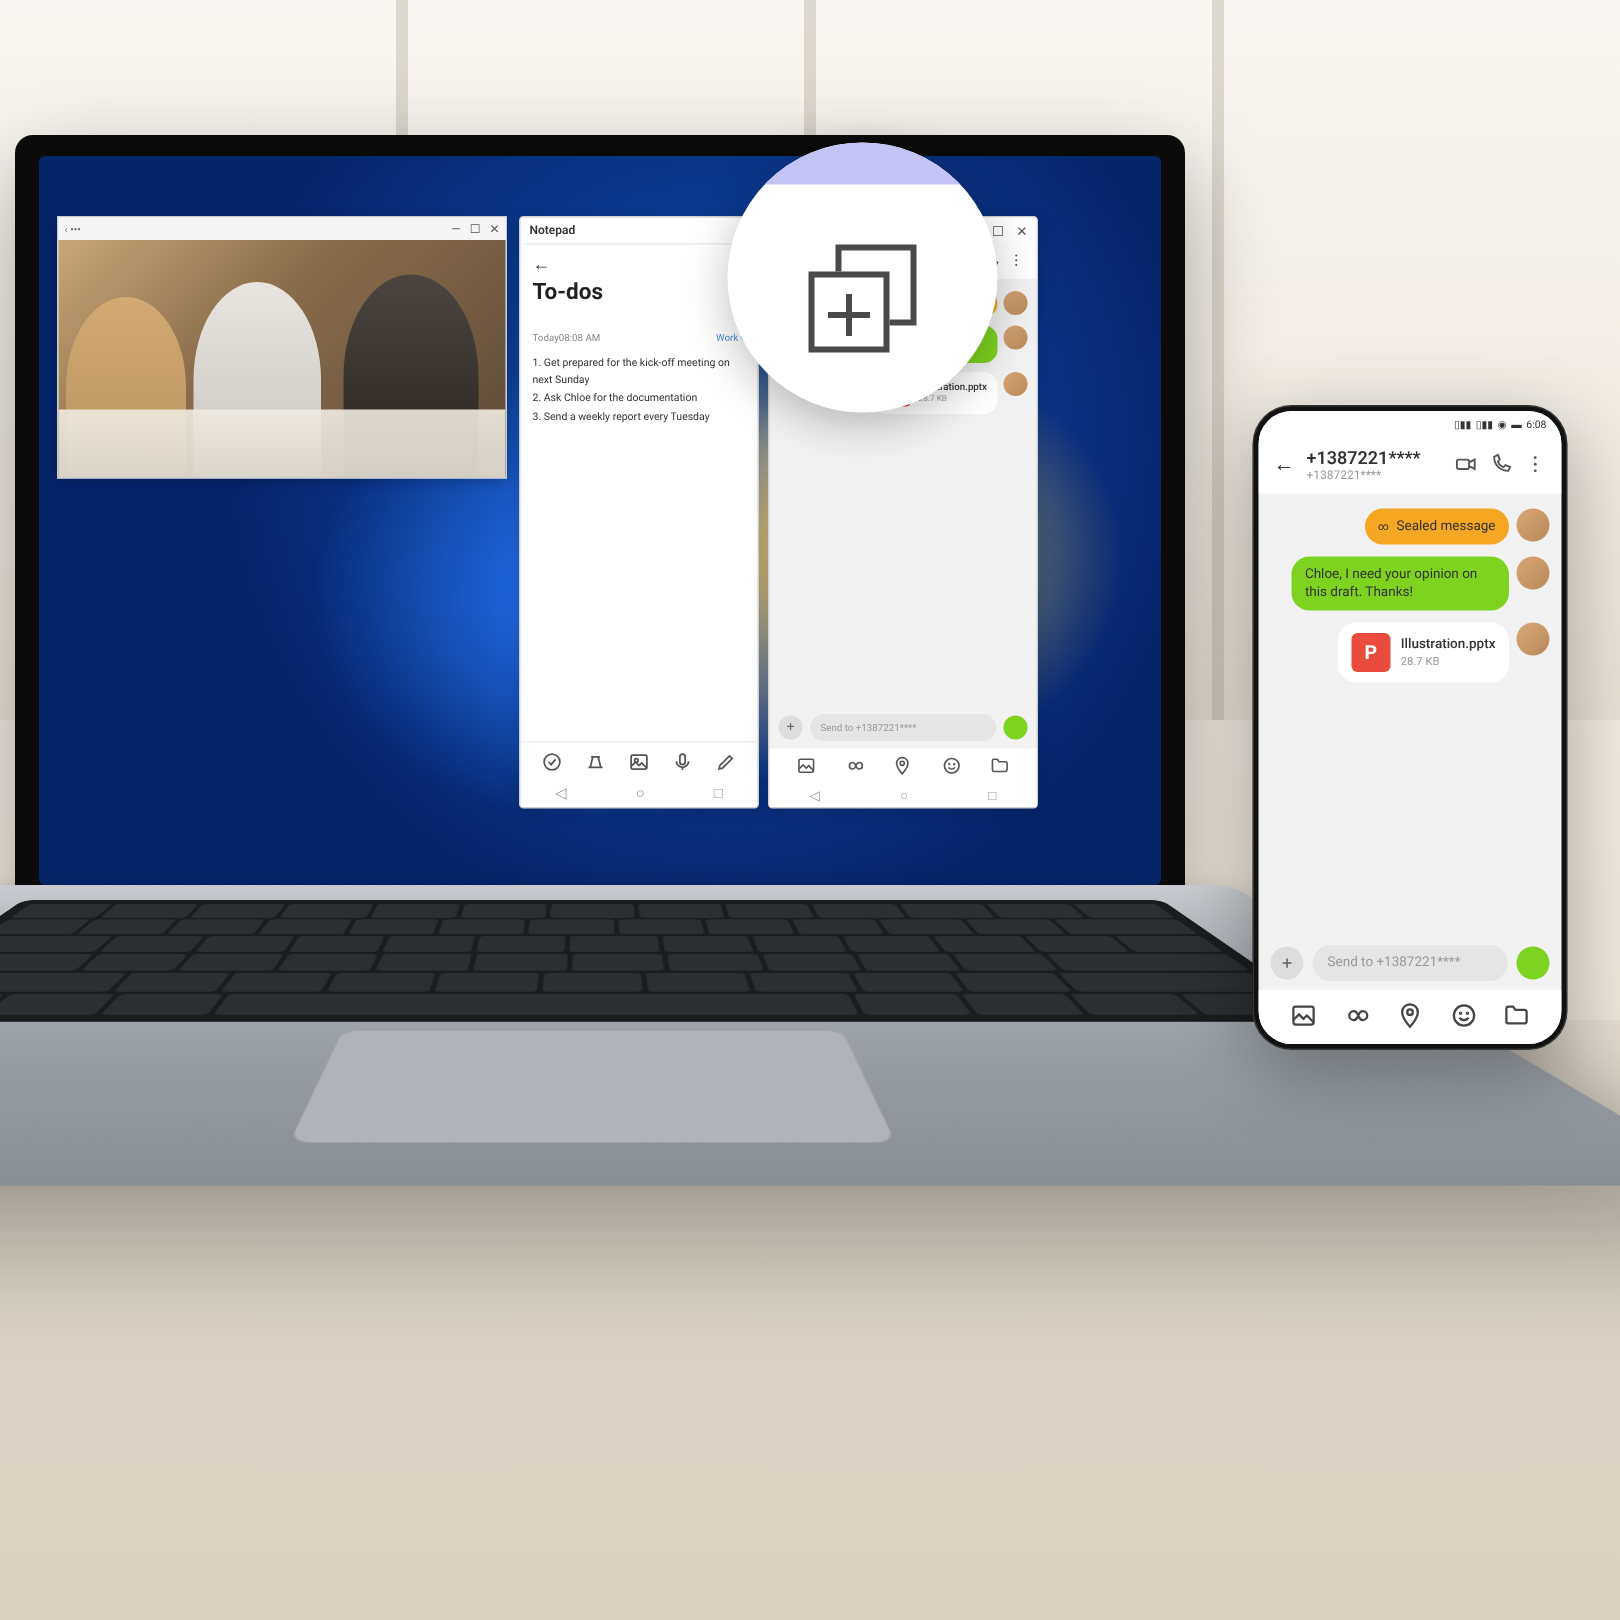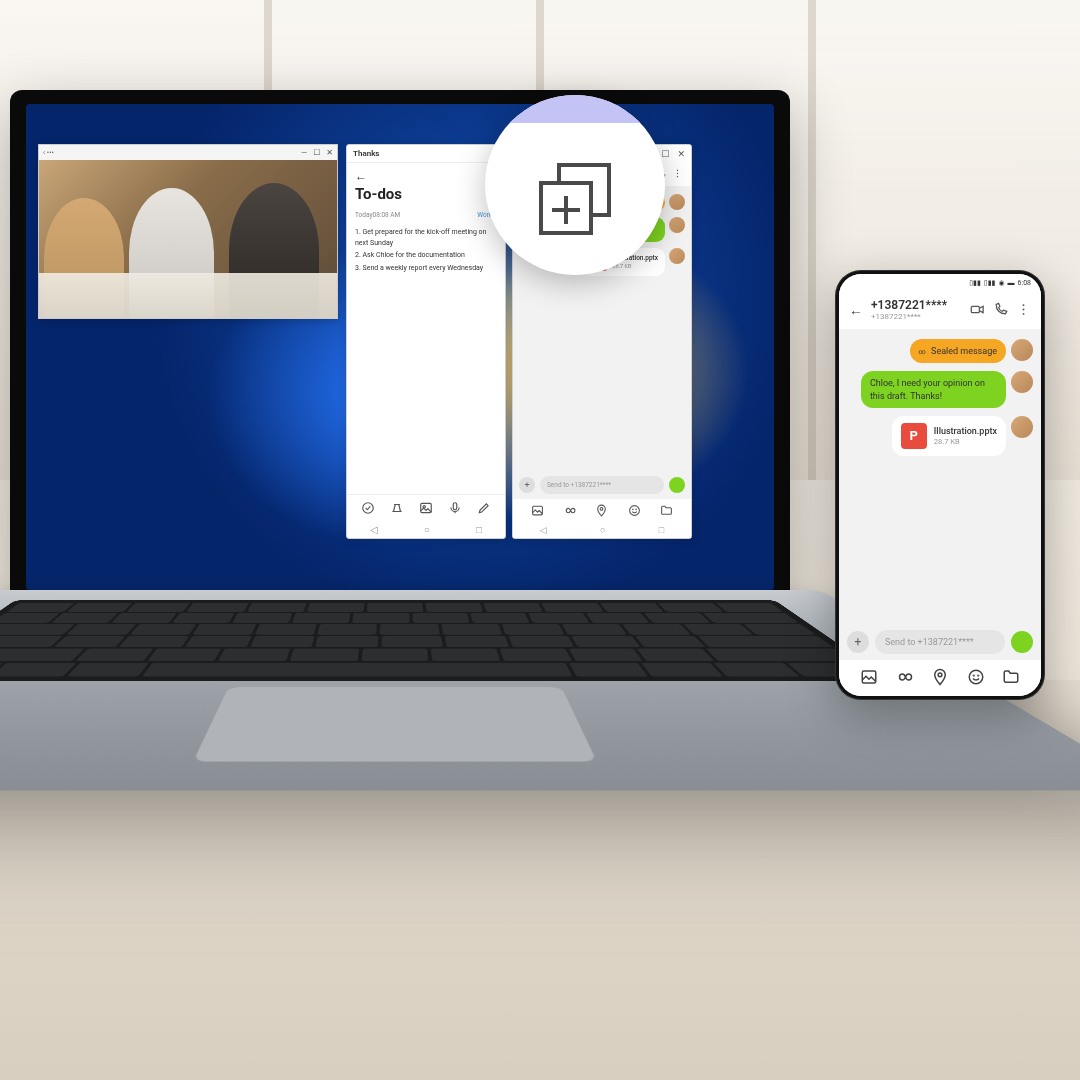--- a/index.html
+++ b/index.html
@@ -33,21 +33,21 @@
 .p1{left:5px;width:80px;height:120px;background:linear-gradient(180deg,#d4a872 0%,#b8935f 100%)}
 .p2{left:90px;width:85px;height:130px;background:linear-gradient(180deg,#e8e4e0 0%,#c8c4c0 100%)}
 .p3{left:190px;width:90px;height:135px;background:linear-gradient(180deg,#4a4540 0%,#2a2520 100%)}
 .tbl{position:absolute;bottom:0;left:0;right:0;height:45px;background:linear-gradient(180deg,rgba(240,235,225,0.9),rgba(220,215,205,0.95))}
 
 .notepad-window{position:absolute;top:40px;left:320px;width:160px;height:395px;background:#fff;border:1px solid #d0d0d0;box-shadow:0 2px 10px rgba(0,0,0,0.15);border-radius:3px;display:flex;flex-direction:column}
 .np-title{height:18px;display:flex;align-items:center;padding:0 6px;font-size:8px;font-weight:600;color:#333;border-bottom:1px solid #eee}
 .np-header{padding:6px 8px 4px}
 .np-back{font-size:12px;color:#333}
 .np-heading{font-size:15px;font-weight:700;color:#222;margin-top:2px}
-.np-meta{display:flex;justify-content:space-between;font-size:6.5px;color:#888;margin-top:8px}
+.np-meta{display:flex;justify-content:space-between;font-size:6.5px;color:#888;margin-top:18px}
 .np-meta .cat{color:#4a8fd8}
 .np-body{flex:1;padding:4px 8px;font-size:7px;color:#333;line-height:1.5}
 .np-item{margin-bottom:2px}
 .np-toolbar{height:26px;display:flex;justify-content:space-around;align-items:center;padding:0 6px;border-top:1px solid #eee}
 .np-tool{width:14px;height:14px;color:#555}
 .np-nav{height:18px;display:flex;justify-content:space-around;align-items:center;color:#999;font-size:10px}
 
 .chat-window{position:absolute;top:40px;left:486px;width:180px;height:395px;background:#f2f2f2;border:1px solid #d0d0d0;box-shadow:0 2px 10px rgba(0,0,0,0.15);border-radius:3px;display:flex;flex-direction:column}
 .cw-titlebar{height:18px;background:#fff;display:flex;align-items:center;justify-content:flex-end;gap:8px;padding:0 6px;font-size:9px;color:#555}
 .cw-header{background:#fff;padding:4px 8px 6px;display:flex;align-items:center;gap:6px}
@@ -142,33 +142,33 @@
         </div>
         <div class="iw-content">
           <div class="person p1"></div>
             <div class="person p2"></div>
             <div class="person p3"></div>
           <div class="tbl"></div>
         </div>
       </div>
 
       <div class="notepad-window">
-        <div class="np-title">Thanks</div>
+        <div class="np-title">Notepad</div>
         <div class="np-header">
           <div class="np-back">←</div>
           <div class="np-heading">To-dos</div>
           <div class="np-meta">
             <span>Today08:08 AM</span>
             <span class="cat">Work ▾</span>
           </div>
         </div>
         <div class="np-body">
           <div class="np-item">1. Get prepared for the kick-off meeting on next Sunday</div>
           <div class="np-item">2. Ask Chloe for the documentation</div>
-          <div class="np-item">3. Send a weekly report every Wednesday</div>
+          <div class="np-item">3. Send a weekly report every Tuesday</div>
         </div>
         <div class="np-toolbar">
           <div class="np-tool">
               <svg viewBox="0 0 24 24" fill="none" stroke="currentColor" stroke-width="2">
                 <circle cx="12" cy="12" r="9"></circle>
                 <path d="M8 12l3 3 5-6"></path>
               </svg>
             </div>
           <div class="np-tool">
               <svg viewBox="0 0 24 24" fill="none" stroke="currentColor" stroke-width="2">

